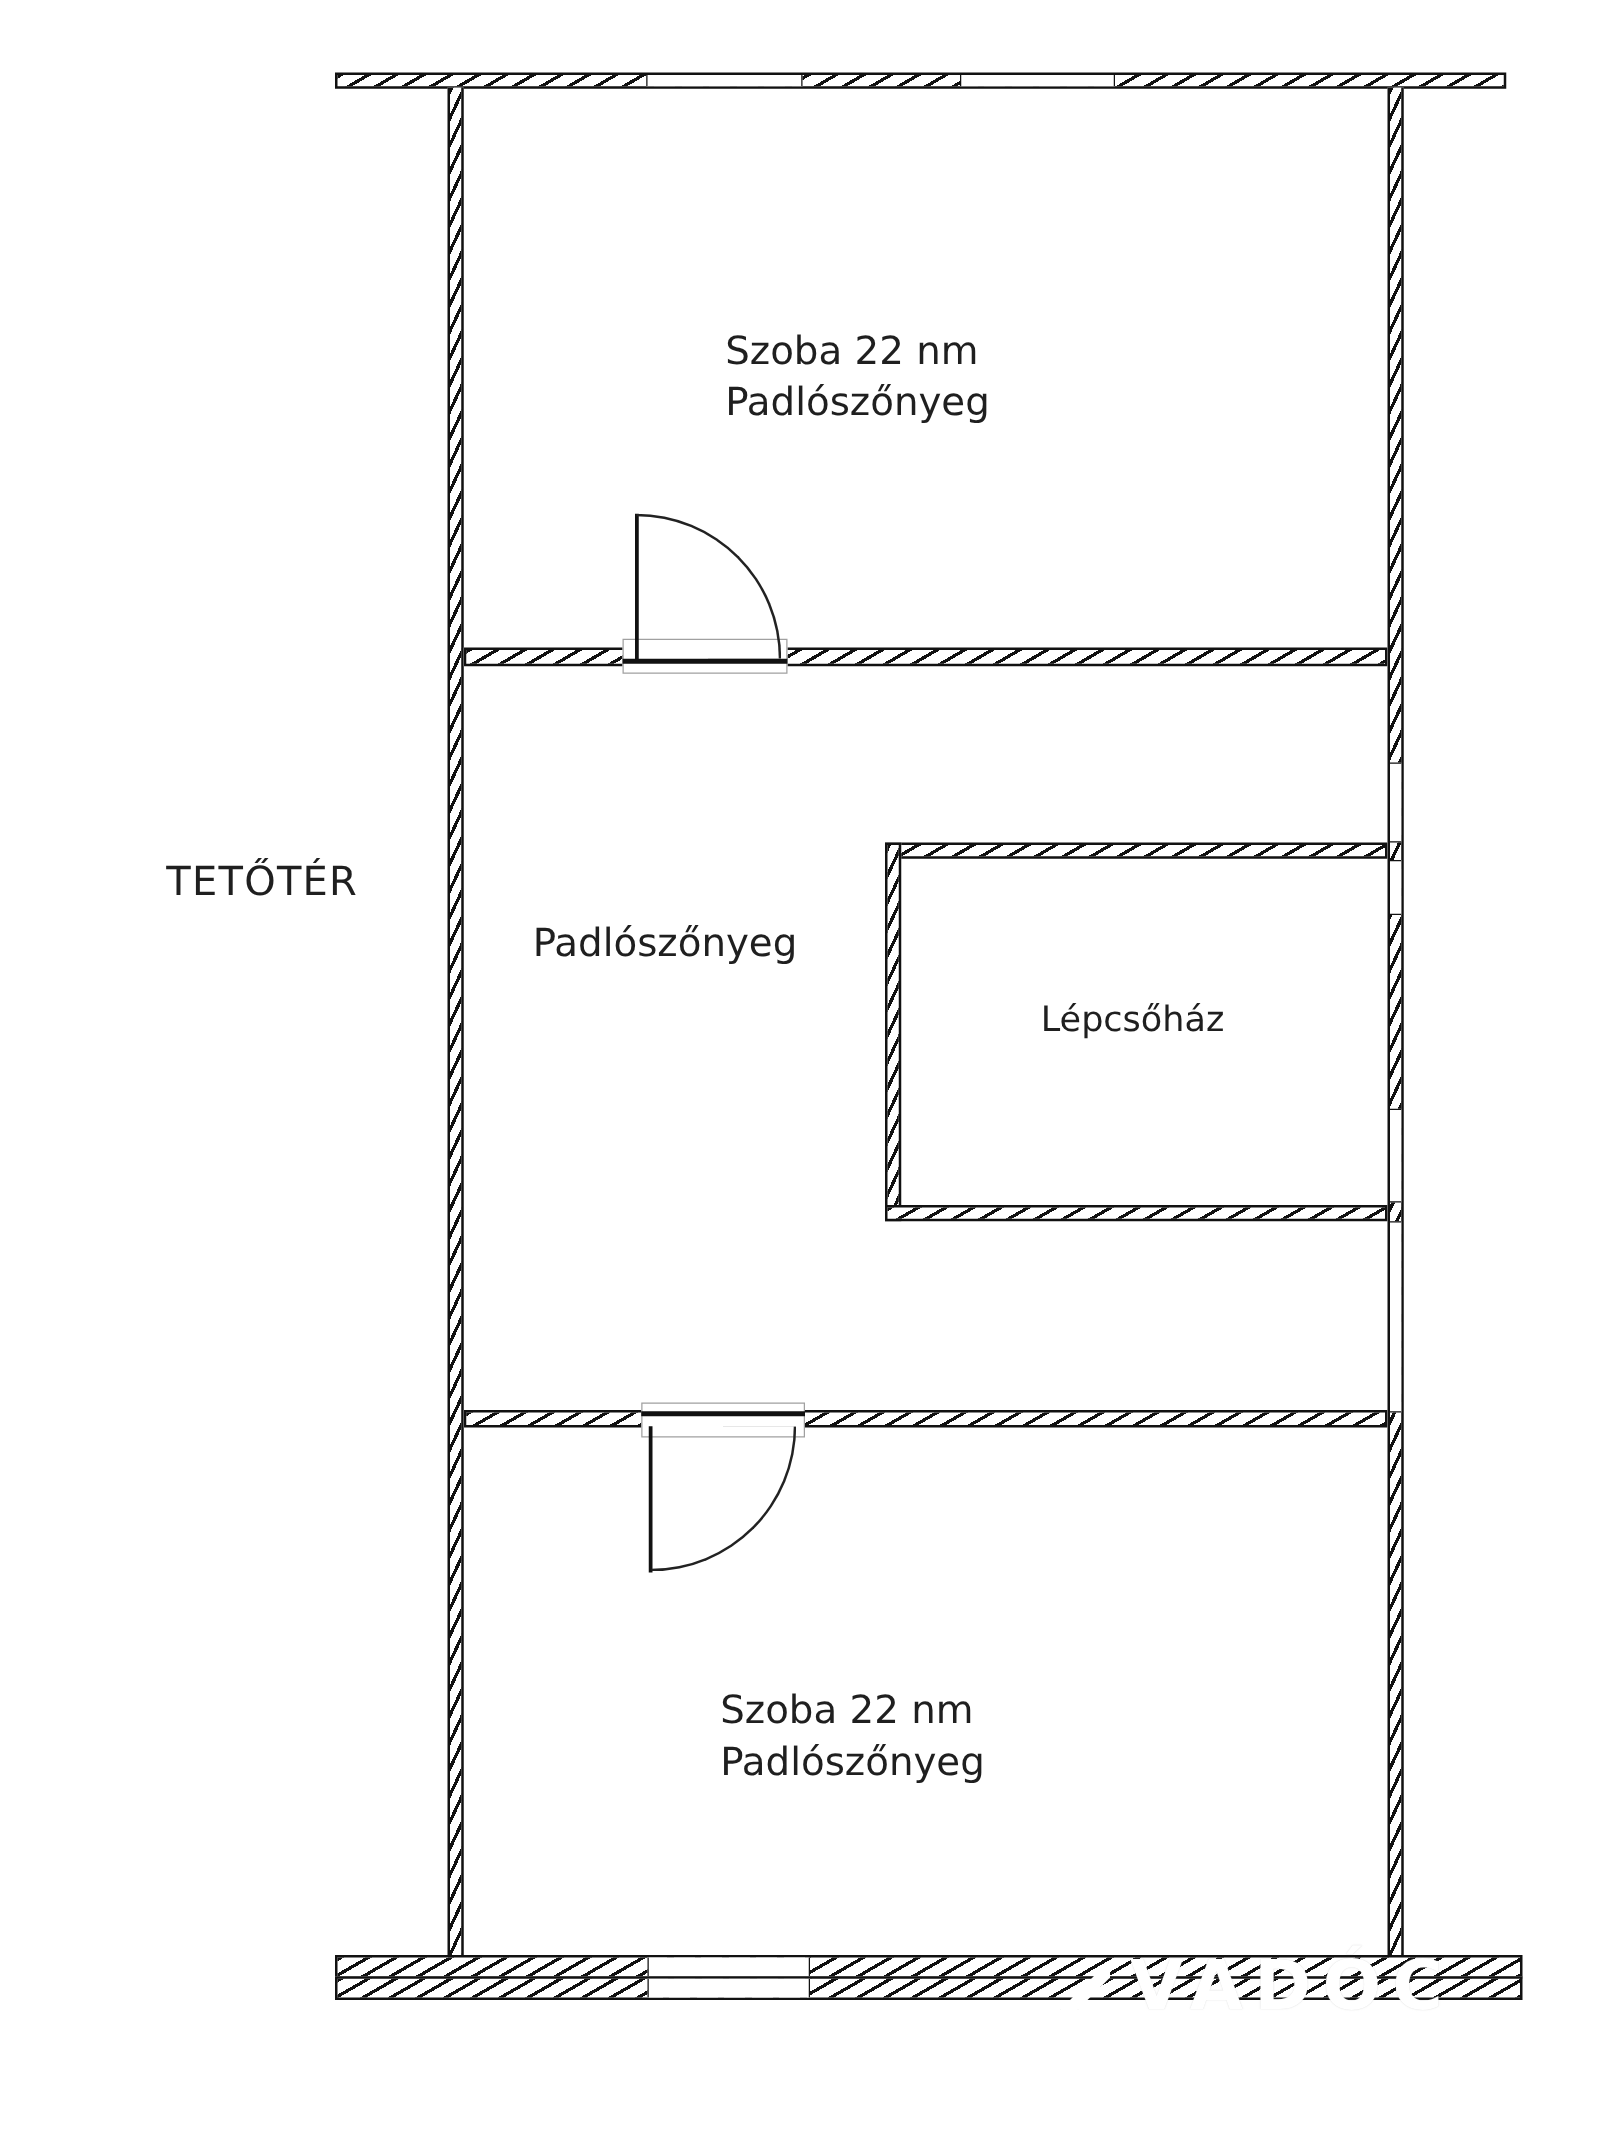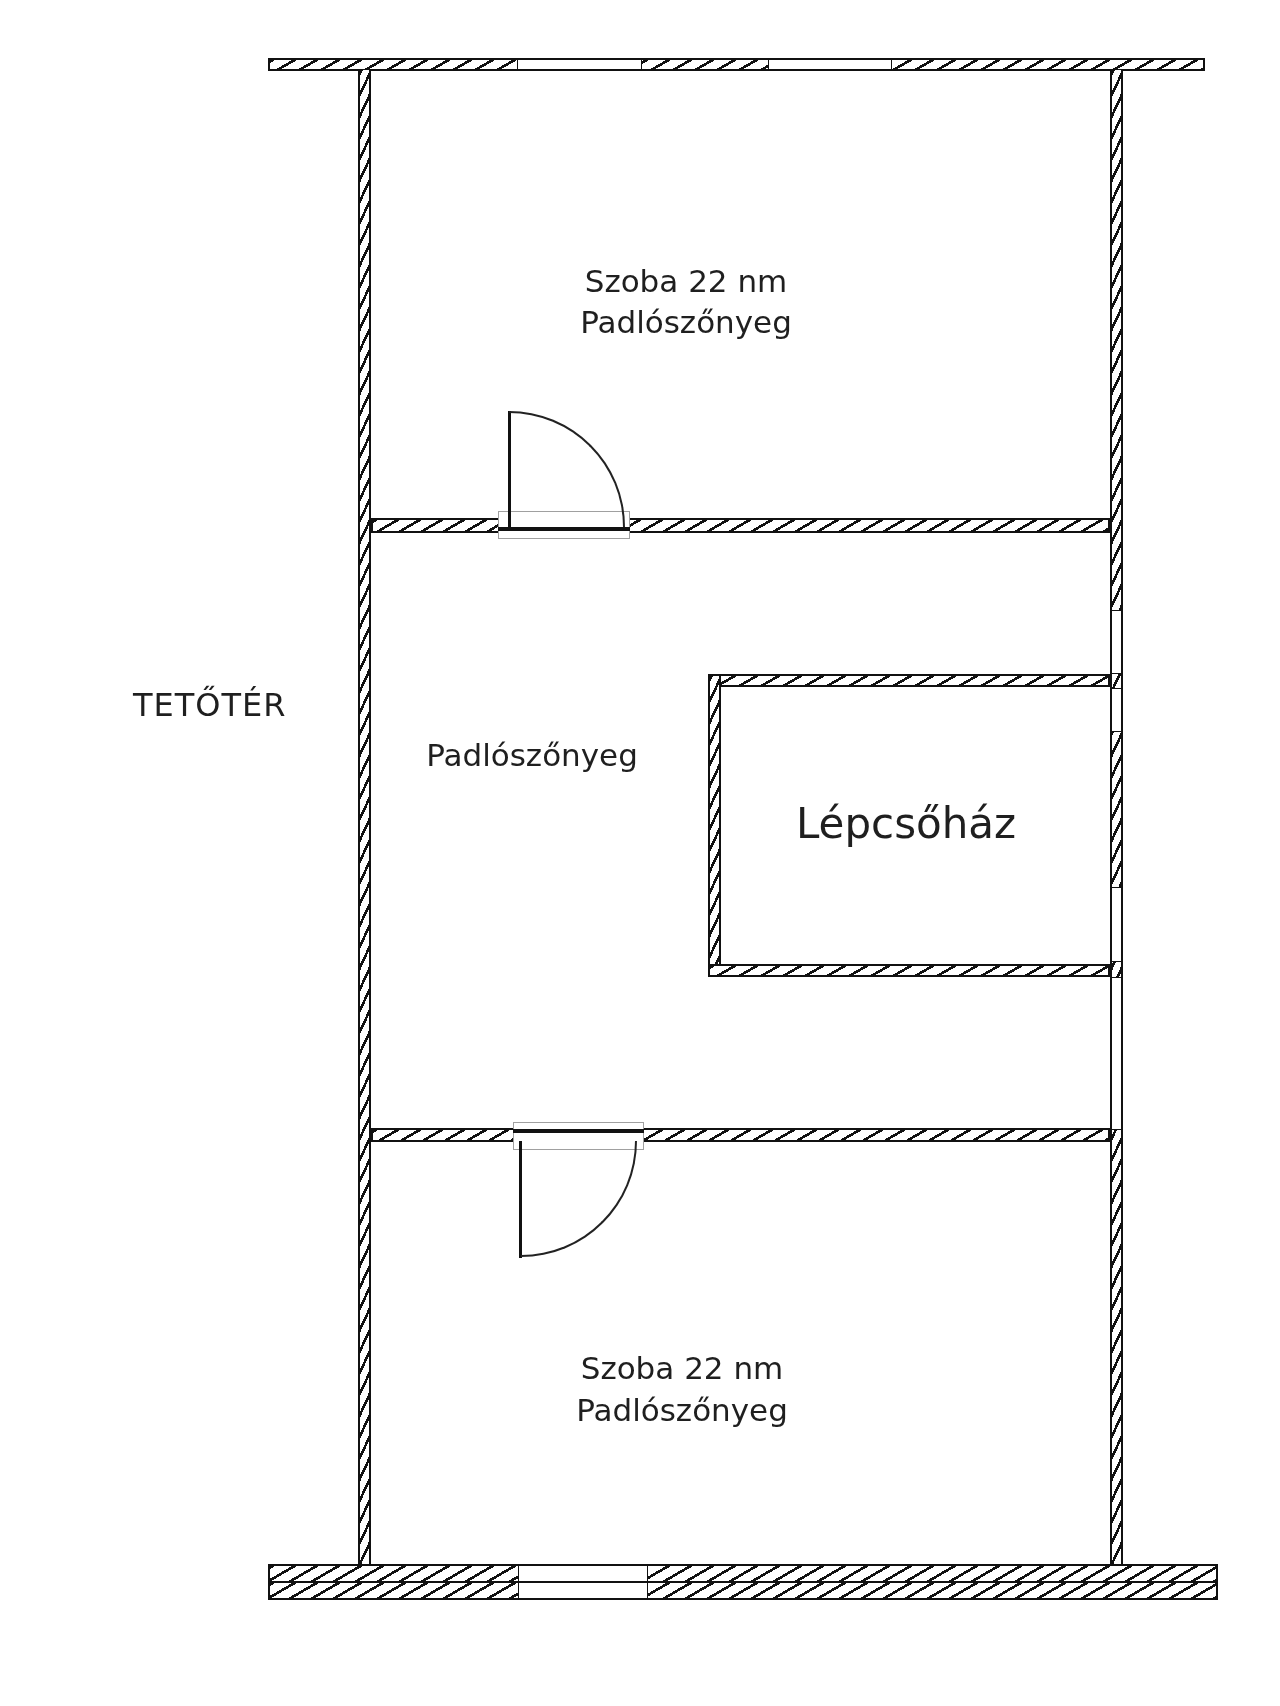--- a/index.html
+++ b/index.html
@@ -18,25 +18,25 @@
   .gap.plain{border:none;}
 
   
   .threshold{position:absolute;box-sizing:border-box;background:#fff;border:1px solid #a0a0a0;z-index:20;}
   .sill{position:absolute;left:-1px;right:-1px;background:#111;}
   .door-leaf{position:absolute;width:2.5px;background:#111;z-index:22;}
   .door-arc{position:absolute;box-sizing:border-box;background:transparent;z-index:22;}
 
   
   .label{position:absolute;color:#1f1f1f;z-index:5;white-space:nowrap;}
-  .centered{transform:translateX(-50%);text-align:center;}
+  .centered{transform:translateX(-50%);text-align:left;}
   #floor-label{left:133px;top:686px;font-size:32px;letter-spacing:1px;}
   #room-top-label{left:686px;top:261px;font-size:31px;line-height:41px;}
   #hall-label{left:532px;top:734px;font-size:31px;line-height:42px;}
-  #staircase-label{left:906px;top:799px;font-size:42px;}
+  #staircase-label{left:906px;top:799px;font-size:28px;}
   #room-bottom-label{left:682px;top:1347px;font-size:31px;line-height:42px;}
 
   
   #watermark{position:absolute;left:848px;top:1556px;z-index:40;display:flex;align-items:center;
              color:#ffffff;font-weight:bold;font-size:55px;letter-spacing:9px;
              text-shadow:0 0 1px rgba(170,170,170,.55);}
   #watermark .logo{width:40px;height:40px;background:#ffffff;margin-right:16px;
                    clip-path:polygon(0 100%,100% 0,100% 35%,35% 100%);
                    box-shadow:0 0 1px rgba(170,170,170,.55);}
 </style>
@@ -105,14 +105,18 @@
     <div>Padlószőnyeg</div>
   </div>
 
   <div class="label centered" id="staircase-label">Lépcsőház</div>
 
   <div class="label centered" id="room-bottom-label">
     <div>Szoba 22 nm</div>
     <div>Padlószőnyeg</div>
   </div>
 
+  <div id="watermark">
+    <span class="logo"></span>
+    <span>VADÓC</span>
+  </div>
 
 </div>
 
 </body></html>

